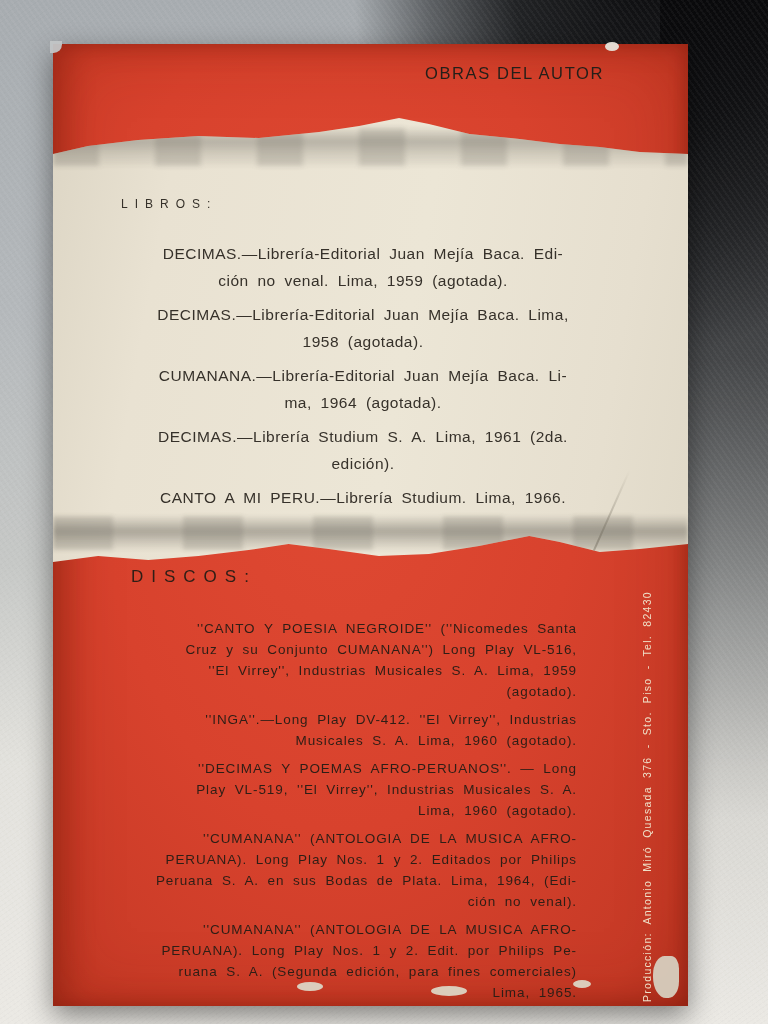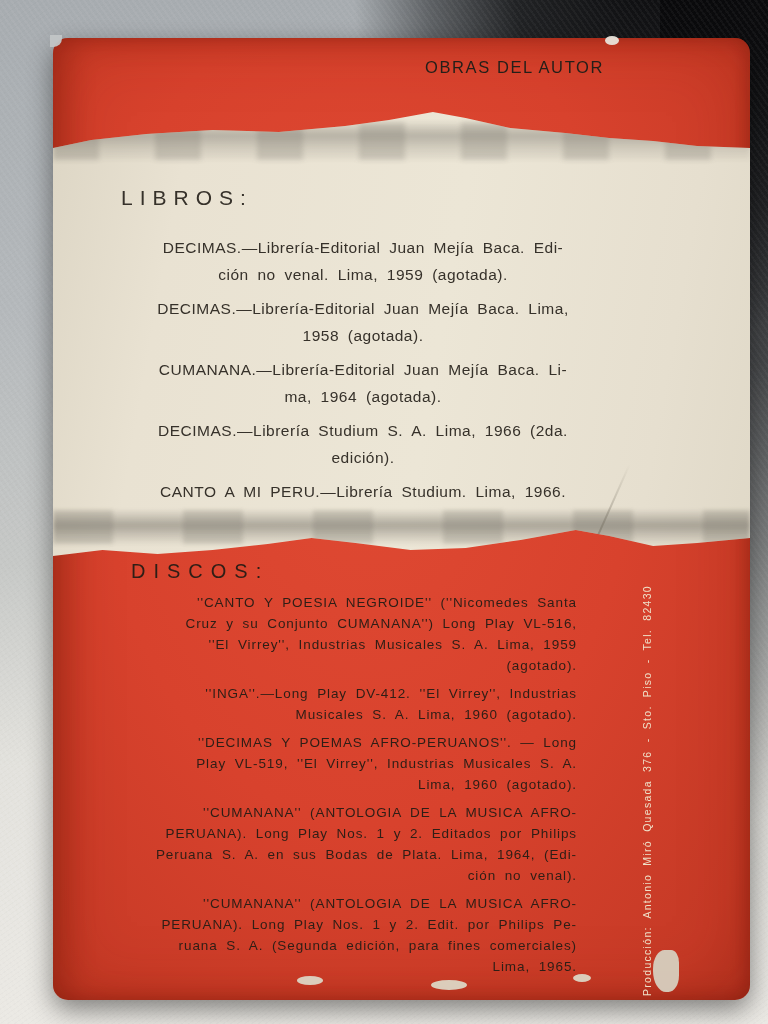--- a/index.html
+++ b/index.html
@@ -13,23 +13,23 @@
   .bg-dark { position:absolute; left:30%; top:-12%; width:75%; height:80%;
     background:radial-gradient(ellipse 65% 60% at 72% 12%, rgba(6,6,8,0.96) 0%, rgba(14,15,17,0.88) 35%, rgba(35,37,40,0.55) 58%, rgba(60,62,65,0) 78%); }
   .bg-right { position:absolute; right:0; top:0; width:14%; height:100%;
     background:linear-gradient(to bottom, rgba(8,8,10,0.92) 0%, rgba(30,31,33,0.75) 35%, rgba(80,82,84,0.45) 60%, rgba(150,150,148,0.15) 80%, rgba(200,198,192,0) 100%); }
   .bg-texture { position:absolute; inset:0; opacity:.55;
     background:
       repeating-linear-gradient(55deg, rgba(255,255,255,0.07) 0 2px, rgba(0,0,0,0) 2px 5px),
       repeating-linear-gradient(-35deg, rgba(120,118,112,0.05) 0 1px, rgba(0,0,0,0) 1px 4px); }
 
   
-  .book { position:absolute; left:53px; top:38px; width:697px; height:962px;
+  .book { position:absolute; left:53px; top:44px; width:635px; height:962px;
     background:radial-gradient(ellipse at 45% 38%, #e04a33 0%, #d8422d 50%, #c63a26 88%, #b83422 100%);
-    box-shadow: 0 10px 26px rgba(0,0,0,0.45), inset 0 0 70px rgba(130,25,8,0.30), inset 14px 0 28px rgba(90,15,2,0.28), inset -6px 0 14px rgba(90,15,2,0.22); border-radius: 15px; }
+    box-shadow: 0 10px 26px rgba(0,0,0,0.45), inset 0 0 70px rgba(130,25,8,0.30), inset 14px 0 28px rgba(90,15,2,0.28), inset -6px 0 14px rgba(90,15,2,0.22); }
 
   .cover-title { position:absolute; left:372px; top:20px; font-size:16.5px; font-weight:500;
     letter-spacing:1.6px; color:#241f19; }
 
   
   .paper-band { position:absolute; left:0; top:68px; width:100%; height:452px;
     background:linear-gradient(100deg,#ddd6c5 0%,#e9e2d2 18%,#ece6d6 55%,#e6dfcf 85%,#e0d9c8 100%);
     clip-path:polygon(0 42px,5.5% 34px,13.4% 28px,22.9% 24px,32.4% 26px,41.9% 20px,48.2% 14px,54.5% 6px,59.2% 12px,65.6% 22px,73.5% 27px,79.8% 32px,86.1% 35px,92.4% 40px,100% 42px,
       100% 432px,92.4% 437px,86.1% 440px,79.8% 430px,75% 424px,67.1% 434px,59.2% 442px,51.3% 444px,43.4% 437px,37.1% 432px,30.8% 438px,22.9% 444px,15% 448px,7.1% 444px,0 450px); }
   .smudge-top { position:absolute; left:0; top:16px; width:100%; height:38px; filter:blur(2.5px); opacity:.8;
@@ -37,27 +37,27 @@
                repeating-linear-gradient(90deg, rgba(55,53,48,0.22) 0 46px, rgba(55,53,48,0.04) 46px 102px); }
   .smudge-bottom { position:absolute; left:0; top:404px; width:100%; height:34px; filter:blur(2px); opacity:.85;
     background:linear-gradient(to bottom, rgba(80,77,70,0) 0%, rgba(78,75,68,0.45) 45%, rgba(78,75,68,0.15) 80%, rgba(78,75,68,0) 100%),
                repeating-linear-gradient(90deg, rgba(60,58,52,0.20) 0 60px, rgba(60,58,52,0.03) 60px 130px); }
   .scratch { position:absolute; left:545px; top:352px; width:2px; height:150px;
     background:linear-gradient(to bottom, rgba(120,114,100,0) 0%, rgba(120,114,100,0.55) 50%, rgba(120,114,100,0) 100%);
     transform:rotate(24deg); }
 
   
   .libros { position:absolute; left:68px; top:150px; width:484px; color:#36312a; }
-  .libros-heading { font-size:21px; letter-spacing:7px; line-height:20px; margin-bottom:26px; font-weight:500; }
+  .libros-heading { font-size:12px; letter-spacing:7px; line-height:20px; margin-bottom:26px; font-weight:500; }
   .libros-entry { white-space:pre-line; text-align:center; font-size:15.5px; line-height:27px;
     letter-spacing:0.5px; word-spacing:4px; margin-bottom:7px; }
 
   
   .discos { position:absolute; left:78px; top:524px; width:446px; color:#2e1e16; }
-  .discos-heading { font-size:20px; letter-spacing:8px; line-height:18px; margin-bottom:12px; font-weight:500; }
+  .discos-heading { font-size:17px; letter-spacing:8px; line-height:18px; margin-bottom:32px; font-weight:500; }
   .discos-entry { white-space:pre-line; text-align:right; font-size:13.5px; line-height:21px;
     letter-spacing:0.9px; word-spacing:4px; margin-bottom:7px; }
 
   
   .spine-credit { position:absolute; left:588px; top:958px; width:425px; height:15px;
     transform:rotate(-90deg); transform-origin:0 0;
     font-size:10.5px; letter-spacing:1.3px; word-spacing:4px; color:#efe0c8; white-space:nowrap; }
 
   
   .chip { position:absolute; background:#dcd5c4; border-radius:50%; opacity:.95; }
@@ -92,21 +92,21 @@
     </div>
 
     <div class="libros">
       <div class="libros-heading">LIBROS:</div>
       <div class="libros-entry">DECIMAS.—Librería-Editorial Juan Mejía Baca. Edi-
 ción no venal. Lima, 1959 (agotada).</div>
       <div class="libros-entry">DECIMAS.—Librería-Editorial Juan Mejía Baca. Lima,
 1958 (agotada).</div>
       <div class="libros-entry">CUMANANA.—Librería-Editorial Juan Mejía Baca. Li-
 ma, 1964 (agotada).</div>
-      <div class="libros-entry">DECIMAS.—Librería Studium S. A. Lima, 1966 (2da.
+      <div class="libros-entry">DECIMAS.—Librería Studium S. A. Lima, 1961 (2da.
 edición).</div>
       <div class="libros-entry">CANTO A MI PERU.—Librería Studium. Lima, 1966.</div>
     </div>
 
     <div class="discos">
       <div class="discos-heading">DISCOS:</div>
       <div class="discos-entry">''CANTO Y POESIA NEGROIDE'' (''Nicomedes Santa
 Cruz y su Conjunto CUMANANA'') Long Play VL-516,
 ''El Virrey'', Industrias Musicales S. A. Lima, 1959
 (agotado).</div>

